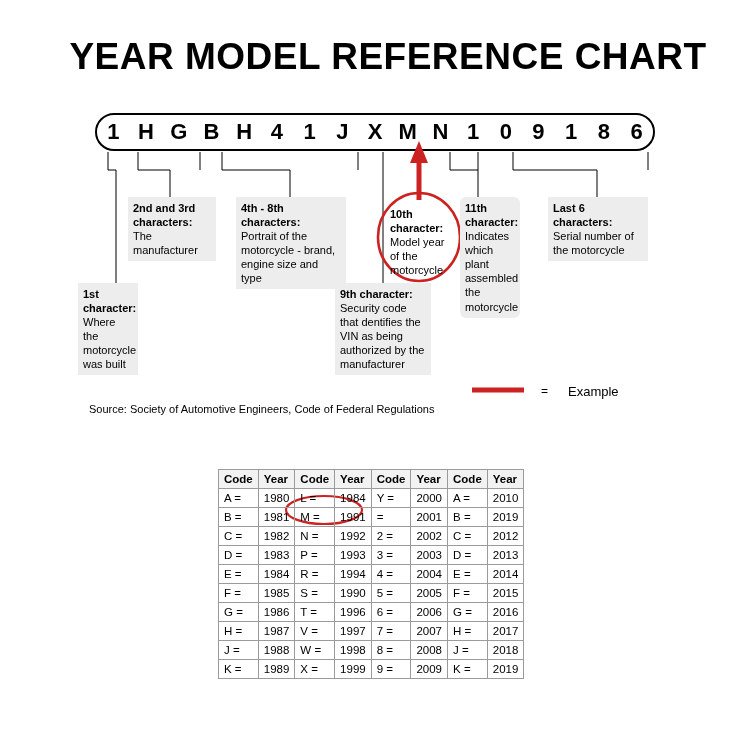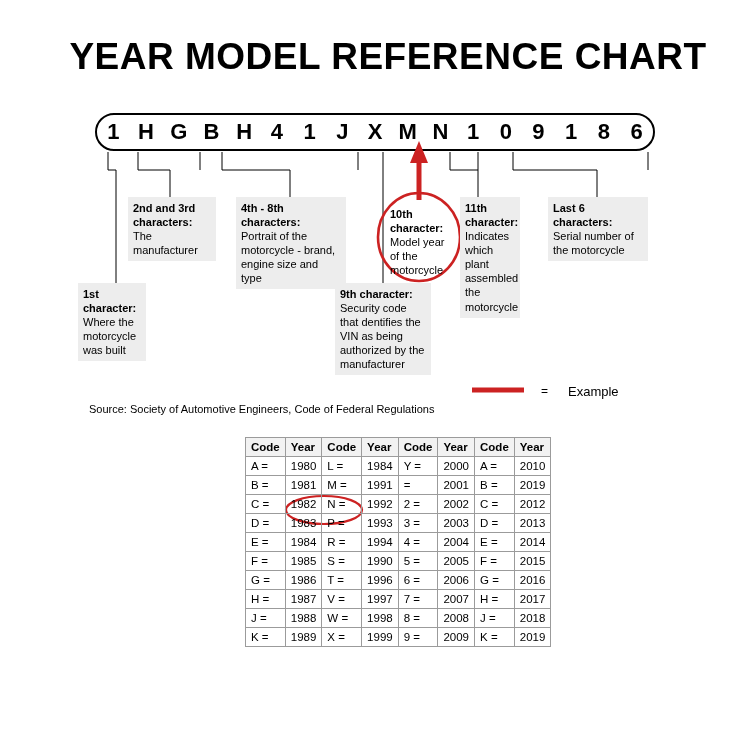--- a/index.html
+++ b/index.html
@@ -73,26 +73,26 @@
     background: #ededed;
     text-align: left;
     font-size: 11px;
     line-height: 1.28;
     padding: 4px 5px;
     box-sizing: border-box;
     color: #000;
   }
   .callout b { font-weight: bold; }
 
-  #c-1st   { left: 78px;  top: 283px; width: 68px; }
+  #c-1st   { left: 78px;  top: 283px; width: 60px; }
   #c-23    { left: 128px; top: 197px; width: 88px; }
   #c-48    { left: 236px; top: 197px; width: 110px; }
   #c-9th   { left: 335px; top: 283px; width: 96px; }
   #c-10th  { left: 385px; top: 203px; width: 72px; }
-  #c-11th  { left: 460px; top: 197px; width: 60px; }
+  #c-11th  { left: 460px; top: 197px; width: 60px; border-radius: 6px; }
   #c-last6 { left: 548px; top: 197px; width: 100px; }
 
   
   .source {
     position: absolute;
     left: 89px;
     top: 403px;
     font-size: 11px;
     color: #000;
   }
@@ -106,22 +106,21 @@
     position: absolute;
     left: 568px;
     top: 384px;
     font-size: 13px;
   }
 
   
   .year-table-wrap {
     position: absolute;
     left: 218px;
-    top: 437px;
-    margin-left: 27px;
+    top: 469px;
   }
   table.year-table {
     border-collapse: collapse;
     font-size: 11.5px;
   }
   table.year-table th,
   table.year-table td {
     border: 1px solid #9b9b9b;
     padding: 3px 5px;
     height: 19px;

